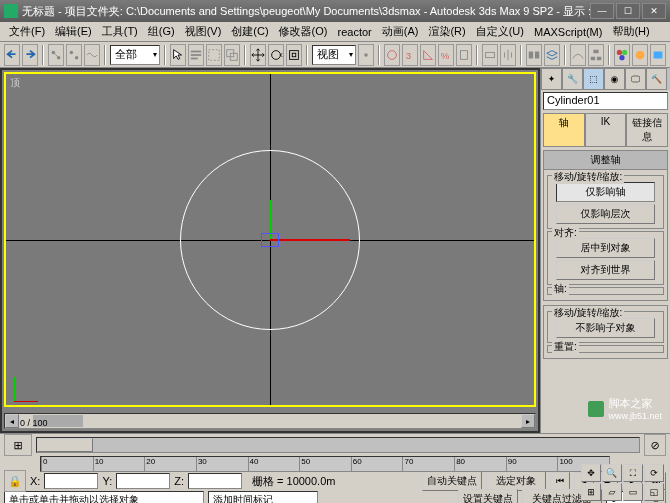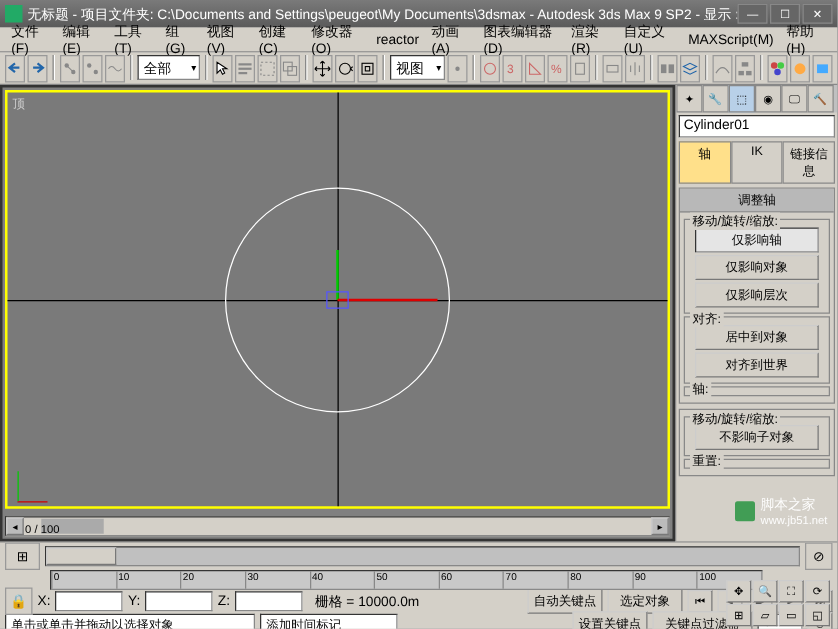--- a/index.html
+++ b/index.html
@@ -4,21 +4,21 @@
 <style>
 * { margin: 0; padding: 0; box-sizing: border-box; font-family: "SimSun", "Microsoft YaHei", sans-serif; font-size: 11px; }
 body { background: #c0c0c0; width: 670px; height: 503px; overflow: hidden; position: relative; }
 .titlebar { background: linear-gradient(to bottom, #7a7a7a, #5a5a5a); height: 22px; display: flex; align-items: center; padding: 0 4px; color: #fff; }
 .titlebar .icon { width: 14px; height: 14px; background: #2a6; margin-right: 4px; }
 .titlebar .title { flex: 1; white-space: nowrap; overflow: hidden; }
 .win-btns { display: flex; gap: 2px; }
 .win-btn { width: 24px; height: 16px; background: #666; border: 1px solid #888; display: flex; align-items: center; justify-content: center; color: #fff; font-size: 9px; }
 .menubar { background: #d4d0c8; height: 20px; display: flex; align-items: center; padding: 0 4px; border-bottom: 1px solid #888; }
 .menu-item { padding: 2px 5px; cursor: default; }
-.toolbar1, .toolbar2 { background: #d4d0c8; height: 26px; display: flex; padding: 2px 4px; border-bottom: 1px solid #888; gap: 2px; }
+.toolbar1, .toolbar2 { background: #d4d0c8; height: 26px; display: flex; align-items: center; padding: 2px 4px; border-bottom: 1px solid #888; gap: 2px; }
 .tool-btn { width: 22px; height: 22px; background: #d4d0c8; border: 1px solid #999; display: flex; align-items: center; justify-content: center; position: relative; }
 .tool-btn svg { width: 14px; height: 14px; }
 .dropdown { height: 20px; background: #fff; border: 1px inset #888; padding: 0 14px 0 4px; display: flex; align-items: center; position: relative; min-width: 50px; }
 .dropdown::after { content: "▾"; position: absolute; right: 2px; font-size: 8px; }
 .sep { width: 4px; height: 20px; border-left: 1px solid #888; border-right: 1px solid #fff; margin: 0 2px; }
 .main { display: flex; height: 365px; }
 .viewport-area { flex: 1; background: #808080; position: relative; border: 2px solid #333; }
 .viewport { position: absolute; left: 2px; top: 2px; right: 2px; bottom: 24px; border: 2px solid #ffff00; background: #7a7a7a; }
 .viewport-label { position: absolute; left: 4px; top: 2px; color: #ccc; font-size: 10px; }
 .crosshair-h { position: absolute; left: 0; right: 0; top: 50%; height: 1px; background: #000; }
@@ -79,21 +79,20 @@
 <div class="menubar">
   <span class="menu-item">文件(F)</span>
   <span class="menu-item">编辑(E)</span>
   <span class="menu-item">工具(T)</span>
   <span class="menu-item">组(G)</span>
   <span class="menu-item">视图(V)</span>
   <span class="menu-item">创建(C)</span>
   <span class="menu-item">修改器(O)</span>
   <span class="menu-item">reactor</span>
   <span class="menu-item">动画(A)</span>
-  <span class="menu-item">图表编辑器(D)</span>
   <span class="menu-item">渲染(R)</span>
   <span class="menu-item">自定义(U)</span>
   <span class="menu-item">MAXScript(M)</span>
   <span class="menu-item">帮助(H)</span>
 </div>
 
 <div class="toolbar1">
   <div class="tool-btn">
       <svg viewBox="0 0 16 16">
         <path d="M8 3 L3 7 L8 11 M3 7 H12" stroke="#26a" fill="none" stroke-width="2"></path>
@@ -301,21 +300,20 @@
       <div class="side-tab">IK</div>
       <div class="side-tab">链接信息</div>
     </div>
 
     <div class="rollup">
       <div class="rollup-header">调整轴</div>
       <div class="rollup-body">
         <div class="group">
           <span class="group-label">移动/旋转/缩放:</span>
           <div class="pbtn active">仅影响轴</div>
-          <div class="pbtn">仅影响对象</div>
           <div class="pbtn">仅影响层次</div>
         </div>
         <div class="group">
           <span class="group-label">对齐:</span>
           <div class="pbtn">居中到对象</div>
           <div class="pbtn">对齐到世界</div>
         </div>
         <div class="group">
           <span class="group-label">轴:</span>
         </div>

